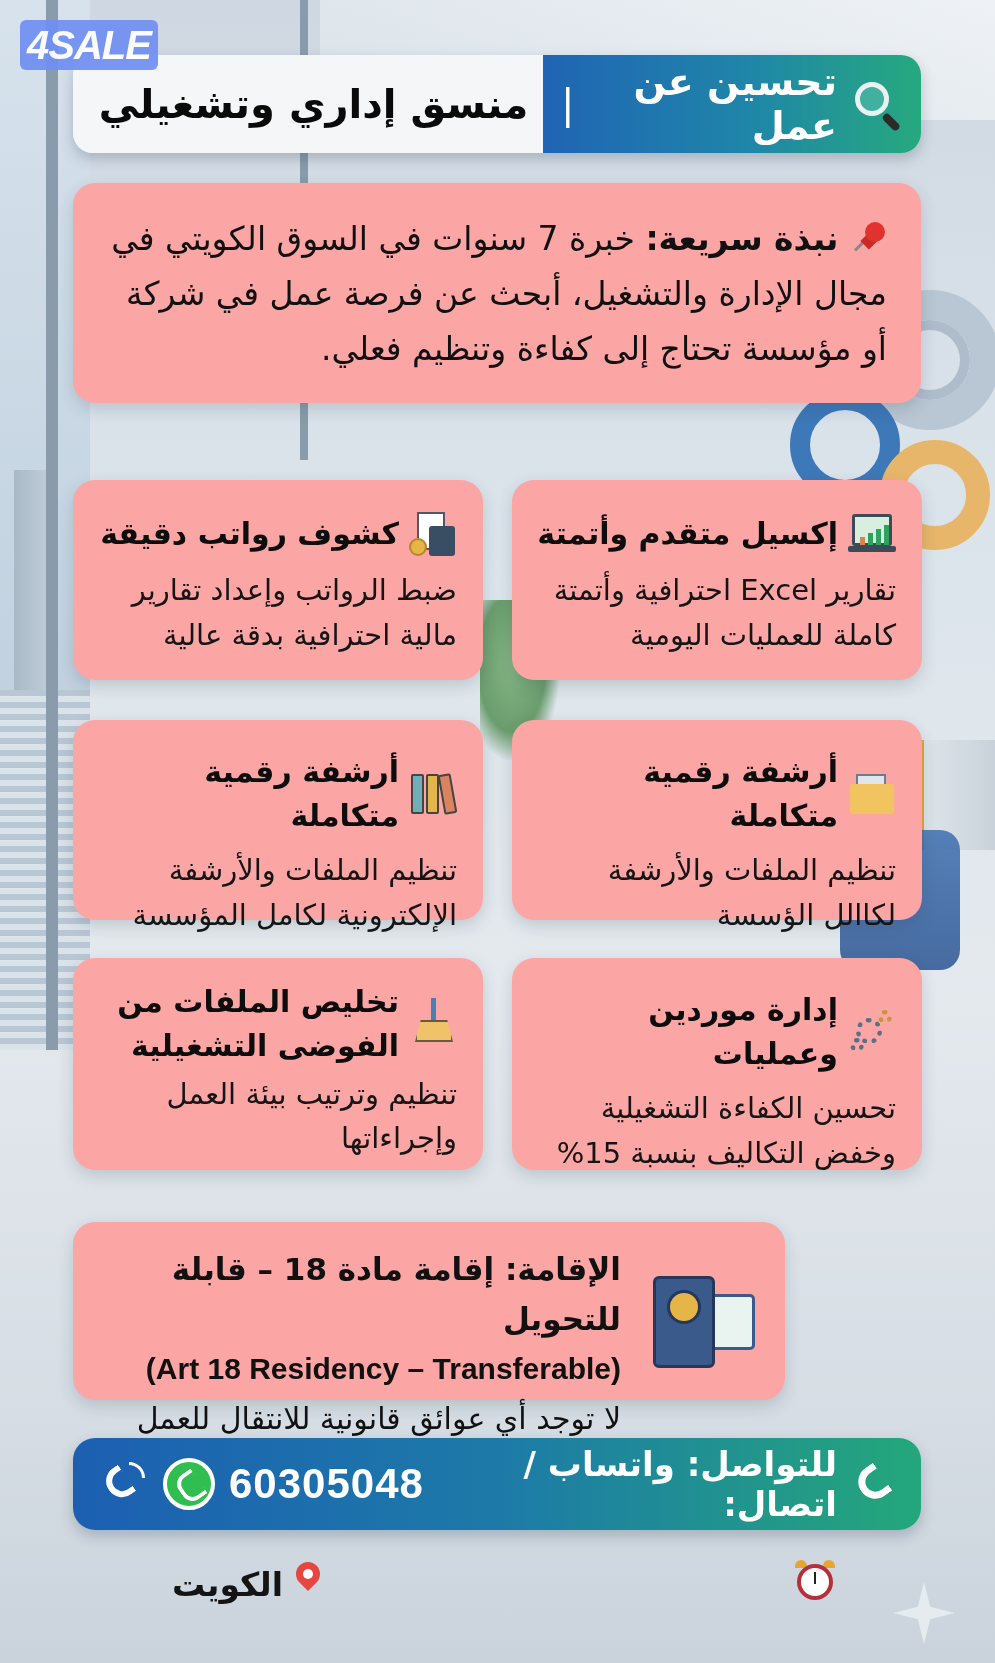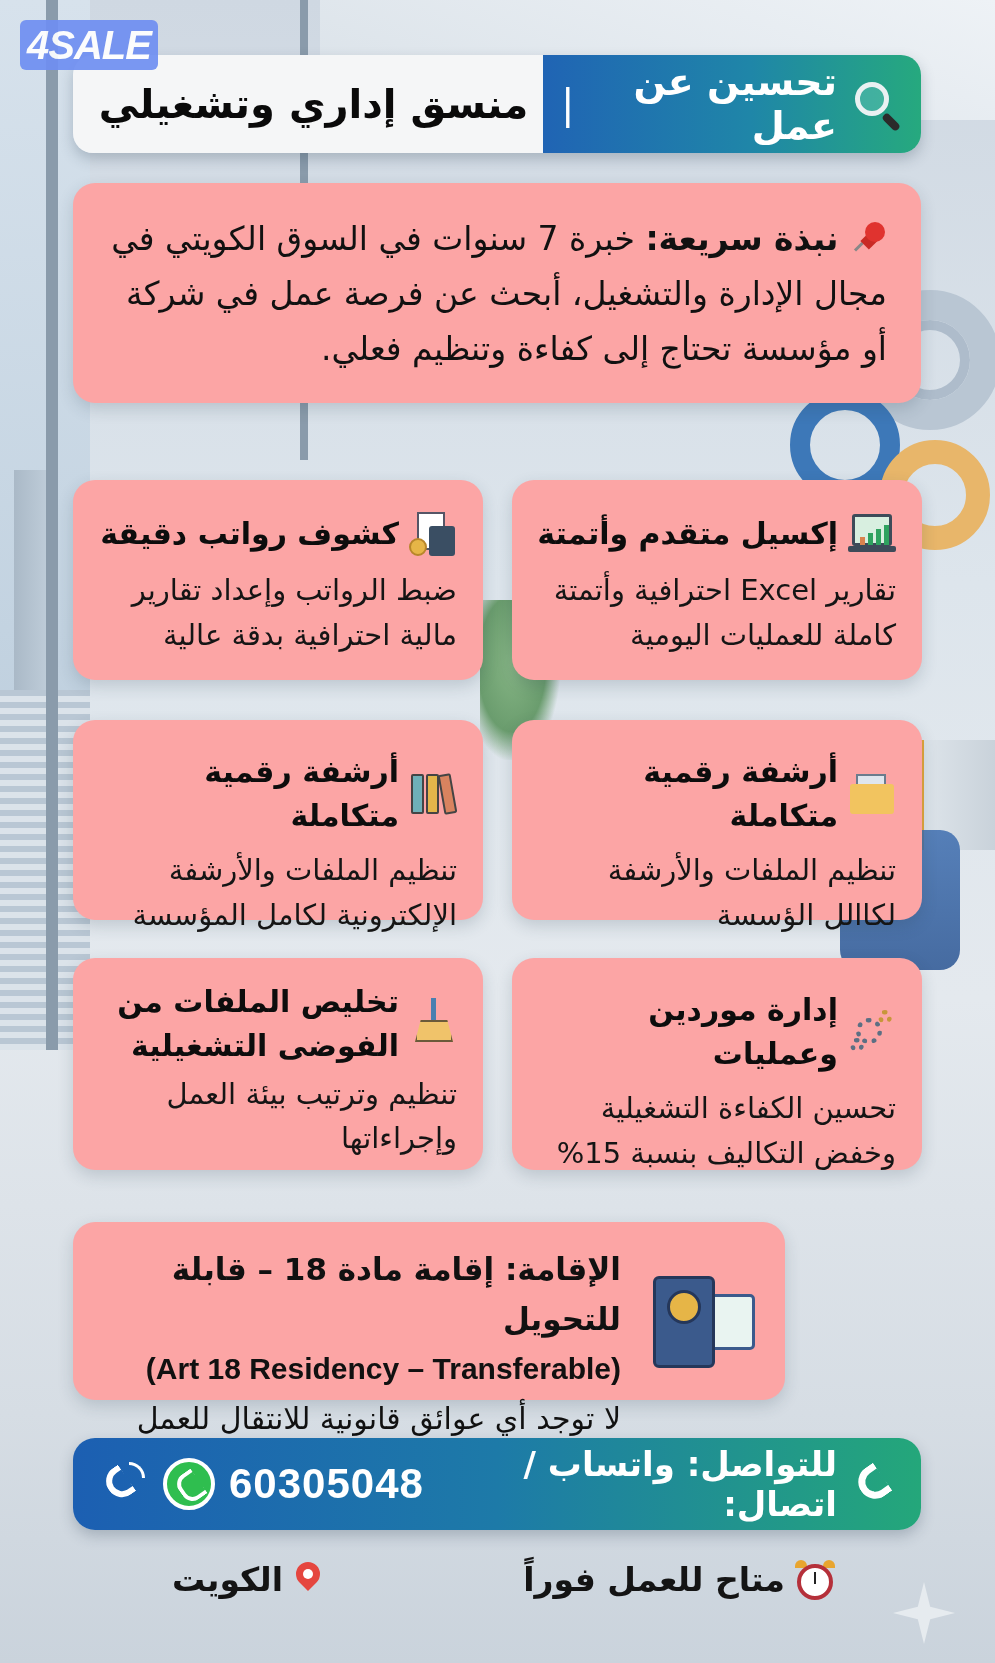--- a/index.html
+++ b/index.html
@@ -152,21 +152,21 @@
   .phone-icon { width: 42px; height: 42px; position: relative; flex: 0 0 42px; }
   .phone-icon .hs { position:absolute; left:8px; top:4px; width:26px; height:34px; border:7px solid #fff; border-right:none; border-radius: 18px 0 0 18px; transform: rotate(-35deg); }
   .whatsapp-icon { width: 52px; height: 52px; border-radius: 50%; background: #2fbe4f; border: 4px solid #fff; position: relative; flex: 0 0 52px; }
   .whatsapp-icon::after { content:""; position:absolute; left:12px; top:10px; width:18px; height:22px; border:4px solid #fff; border-right:none; border-radius:12px 0 0 12px; transform: rotate(-35deg); }
   .call-icon { width: 48px; height: 48px; position: relative; flex: 0 0 48px; }
   .call-icon .hs { position:absolute; left:6px; top:8px; width:22px; height:32px; border:6px solid #fff; border-right:none; border-radius: 16px 0 0 16px; transform: rotate(-35deg); }
   .call-icon .w1 { position:absolute; right:4px; top:2px; width:16px; height:16px; border:3px solid #fff; border-left:none; border-bottom:none; border-radius: 0 16px 0 0; }
 
   
   .footer { position: absolute; left: 0; top: 1560px; width: 995px; height: 70px; z-index: 3; direction: rtl; }
-  .footer .item { position: absolute; top: 0; display: flex; align-items: flex-start; gap: 10px; font-size: 33px; font-weight: 700; color: #141414; }
+  .footer .item { position: absolute; top: 0; display: flex; align-items: flex-end; gap: 10px; font-size: 33px; font-weight: 700; color: #141414; }
   .footer .avail { right: 160px; }
   .footer .loc { right: 672px; }
   .clock-icon { width: 40px; height: 42px; position: relative; }
   .clock-icon .face { position:absolute; left:2px; top:4px; width:36px; height:36px; border-radius:50%; background:#fff; border:4px solid #b5303a; }
   .clock-icon .bell { position:absolute; top:0; width:12px; height:8px; background:#e8a52f; border-radius: 8px 8px 0 0; }
   .clock-icon .hand { position:absolute; left:19px; top:12px; width:2px; height:12px; background:#222; }
   .pin-loc-icon { width: 30px; height: 44px; position: relative; }
   .pin-loc-icon .drop { position:absolute; left:3px; top:2px; width:24px; height:24px; background:#e5463f; border-radius: 50% 50% 50% 0; transform: rotate(-45deg); }
   .pin-loc-icon .dot { position:absolute; left:10px; top:9px; width:10px; height:10px; background:#fff; border-radius:50%; }
 </style>
@@ -311,21 +311,20 @@
 </div>
 
 <div class="footer">
   <div class="item avail">
     <span class="clock-icon">
       <span class="bell" style="left:0"></span>
         <span class="bell" style="right:0"></span>
       <span class="face"></span>
         <span class="hand"></span>
     </span>
-    <span>متاح للعمل فوراً</span>
   </div>
   <div class="item loc">
     <span class="pin-loc-icon">
         <span class="drop"></span>
         <span class="dot"></span>
       </span>
     <span>الكويت</span>
   </div>
 </div>
 

